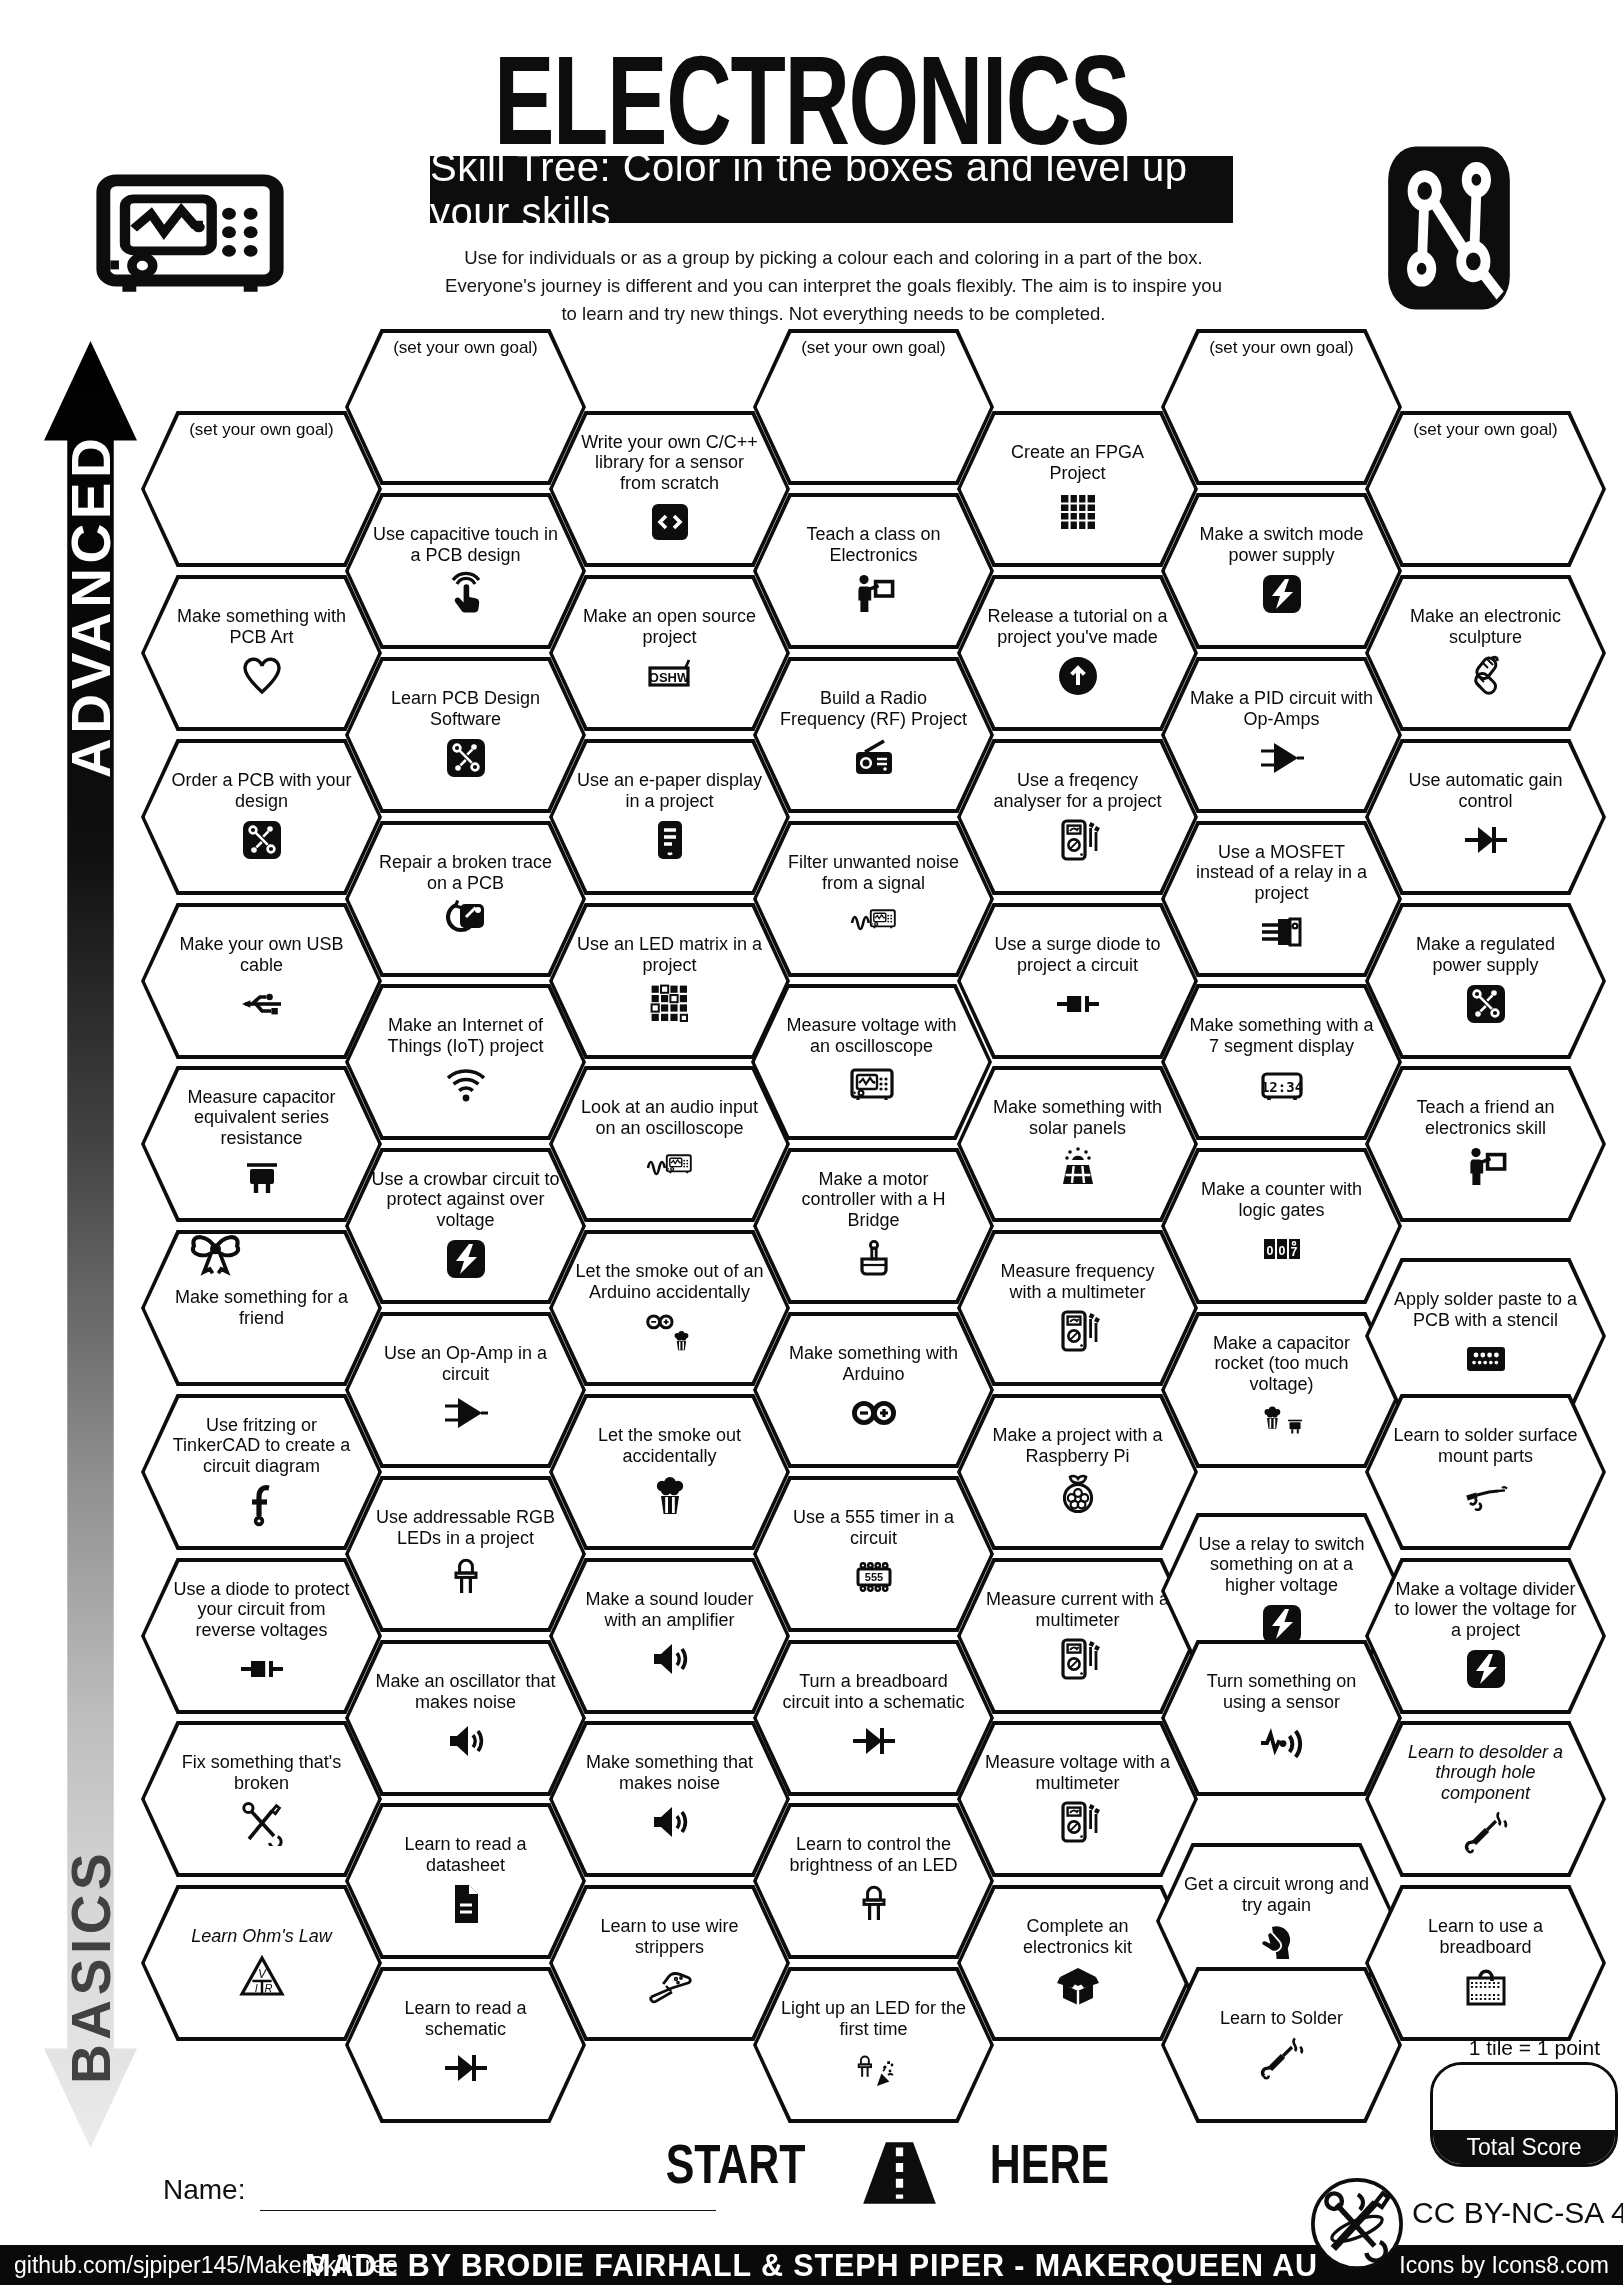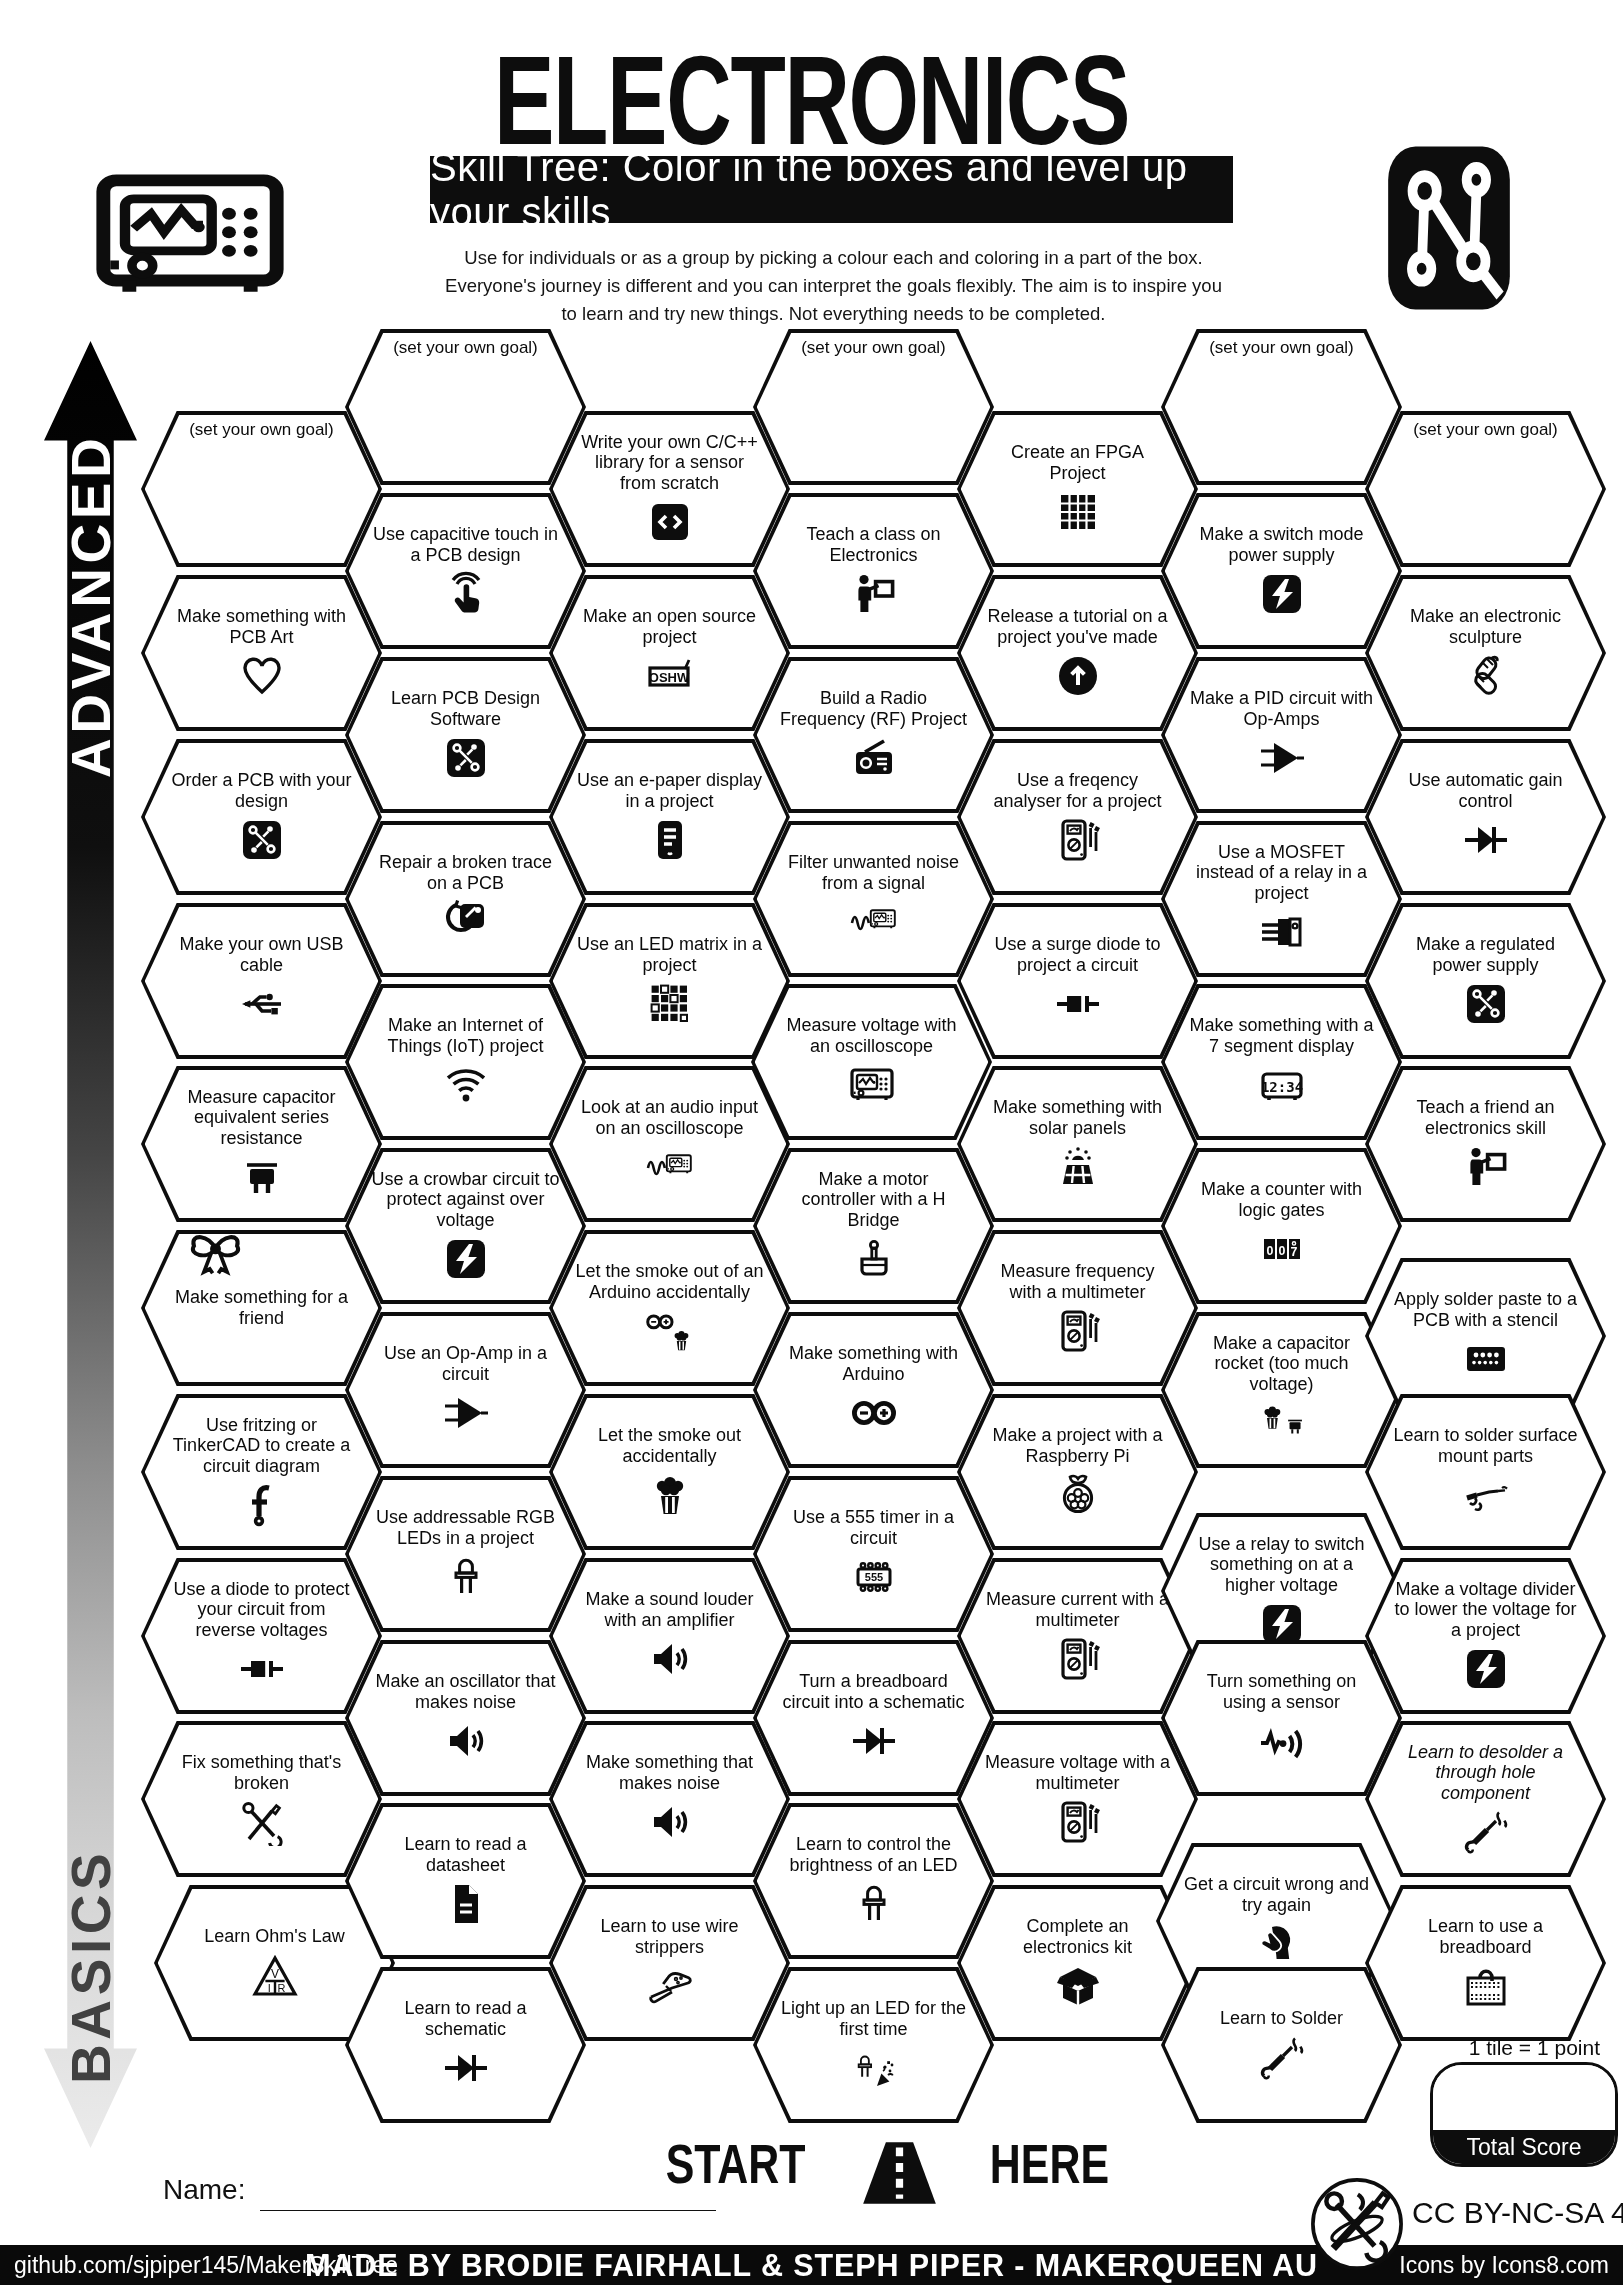--- a/index.html
+++ b/index.html
@@ -546,21 +546,21 @@
       <div class="hex" style="left: 141px; top: 1721px;">
     <div class="hex-shape"></div>
     <div class="hex-fill"></div>
     <div class="hex-content">
       <div class="hex-label">Fix something that's broken</div>
       <svg class="hex-icon" viewBox="0 0 24 24">
             <use href="#i-tools-icon"></use>
           </svg>
     </div>
   </div>
-      <div class="hex" style="left: 154px; top: 1885px;">
+      <div class="hex" style="left: 141px; top: 1885px; font-style: italic;">
     <div class="hex-shape"></div>
     <div class="hex-fill"></div>
     <div class="hex-content">
       <div class="hex-label">Learn Ohm's Law</div>
       <svg class="hex-icon" viewBox="0 0 24 24">
             <use href="#i-ohm-triangle-icon"></use>
           </svg>
     </div>
   </div>
       <div class="hex goal" style="left: 345px; top: 329px;">

